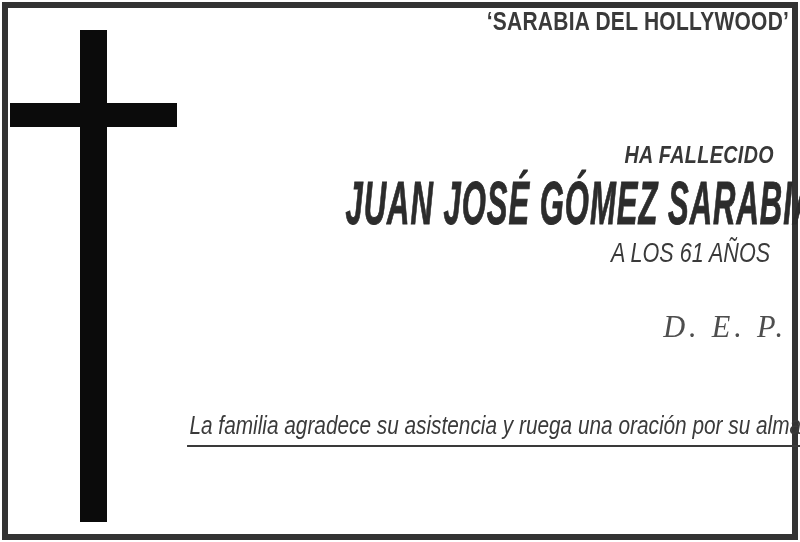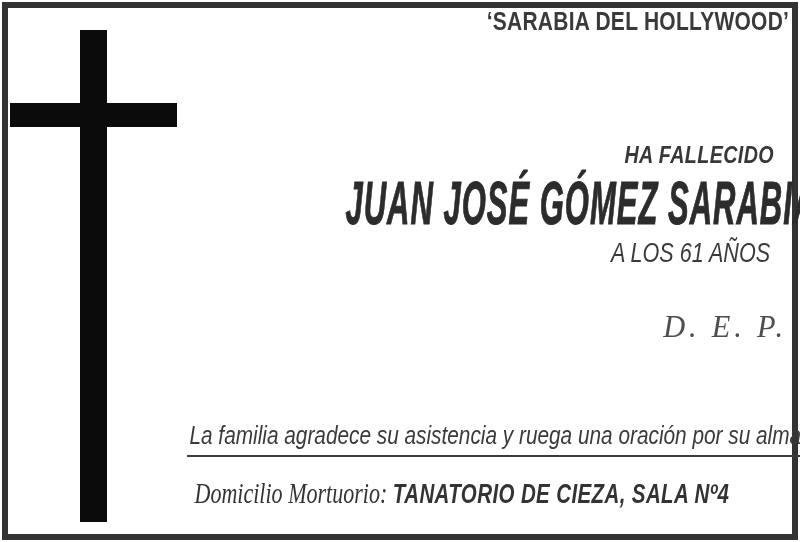--- a/index.html
+++ b/index.html
@@ -39,21 +39,21 @@
   .dep > .sq {
     font-family:"Liberation Serif", serif; font-size:32px; letter-spacing:4px;
     transform:scaleX(.95); color:var(--dep,#4e4e4e);
   }
 
   .funeral1 { top:327px; }
   .funeral2 { top:361px; }
   .funeral1 > .sq, .funeral2 > .sq { font-size:30px; transform:scaleX(.78); color:#373737; }
   .funeral1 b, .funeral2 b { font-weight:700; }
 
-  .family { top:421px; }
+  .family { top:411px; }
   .family > .sq {
     font-size:26px; font-weight:500; transform:scaleX(.8); color:#3a3a3a;
     padding:0 3px 4px 3px; border-bottom:2px solid #3a3a3a;
   }
 
   .mortuary { top:477px; }
   .mortuary > .sq { transform:scaleX(.76); color:#333; }
   .mortuary .serif { font-family:"Liberation Serif", serif; font-size:29px; }
   .mortuary .bold { font-size:27px; font-weight:700; letter-spacing:.5px; }
 </style>
@@ -88,17 +88,14 @@
   <div class="row dep">
     <span class="sq">D. E. P.</span>
   </div>
 
 
 
   <div class="row family">
     <span class="sq">La familia agradece su asistencia y ruega una oración por su alma</span>
   </div>
 
-  <div class="row mortuary">
-    <span class="sq"><span class="serif">Domicilio Mortuorio: </span><span class="bold">TANATORIO DE CIEZA, SALA Nº4</span></span>
-  </div>
 
 </div>
 
 </body></html>

